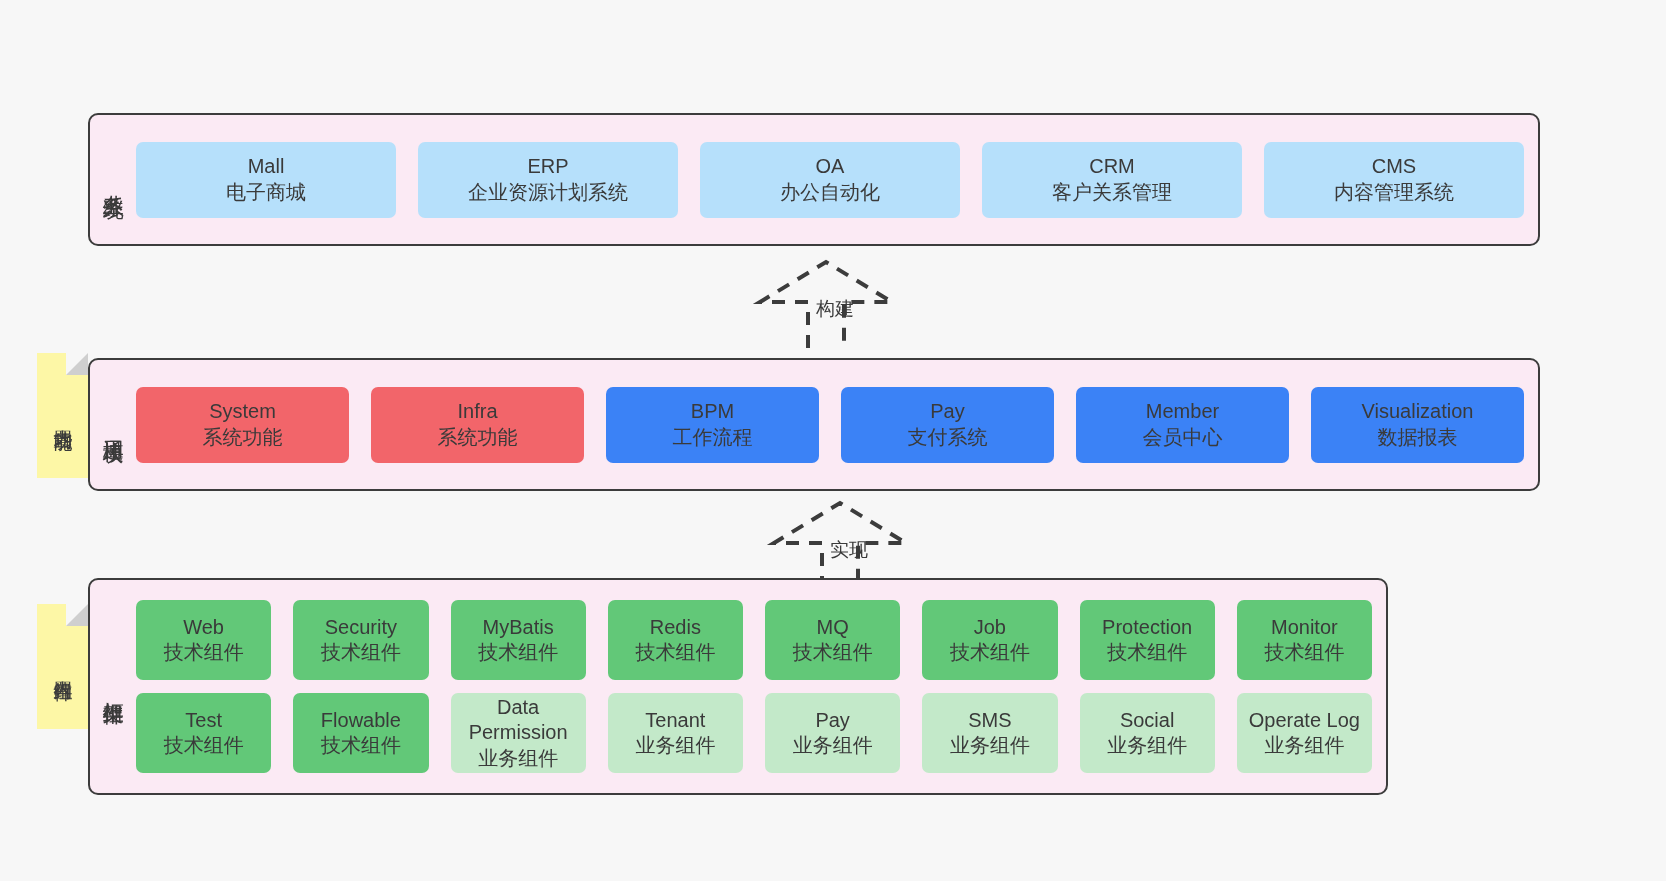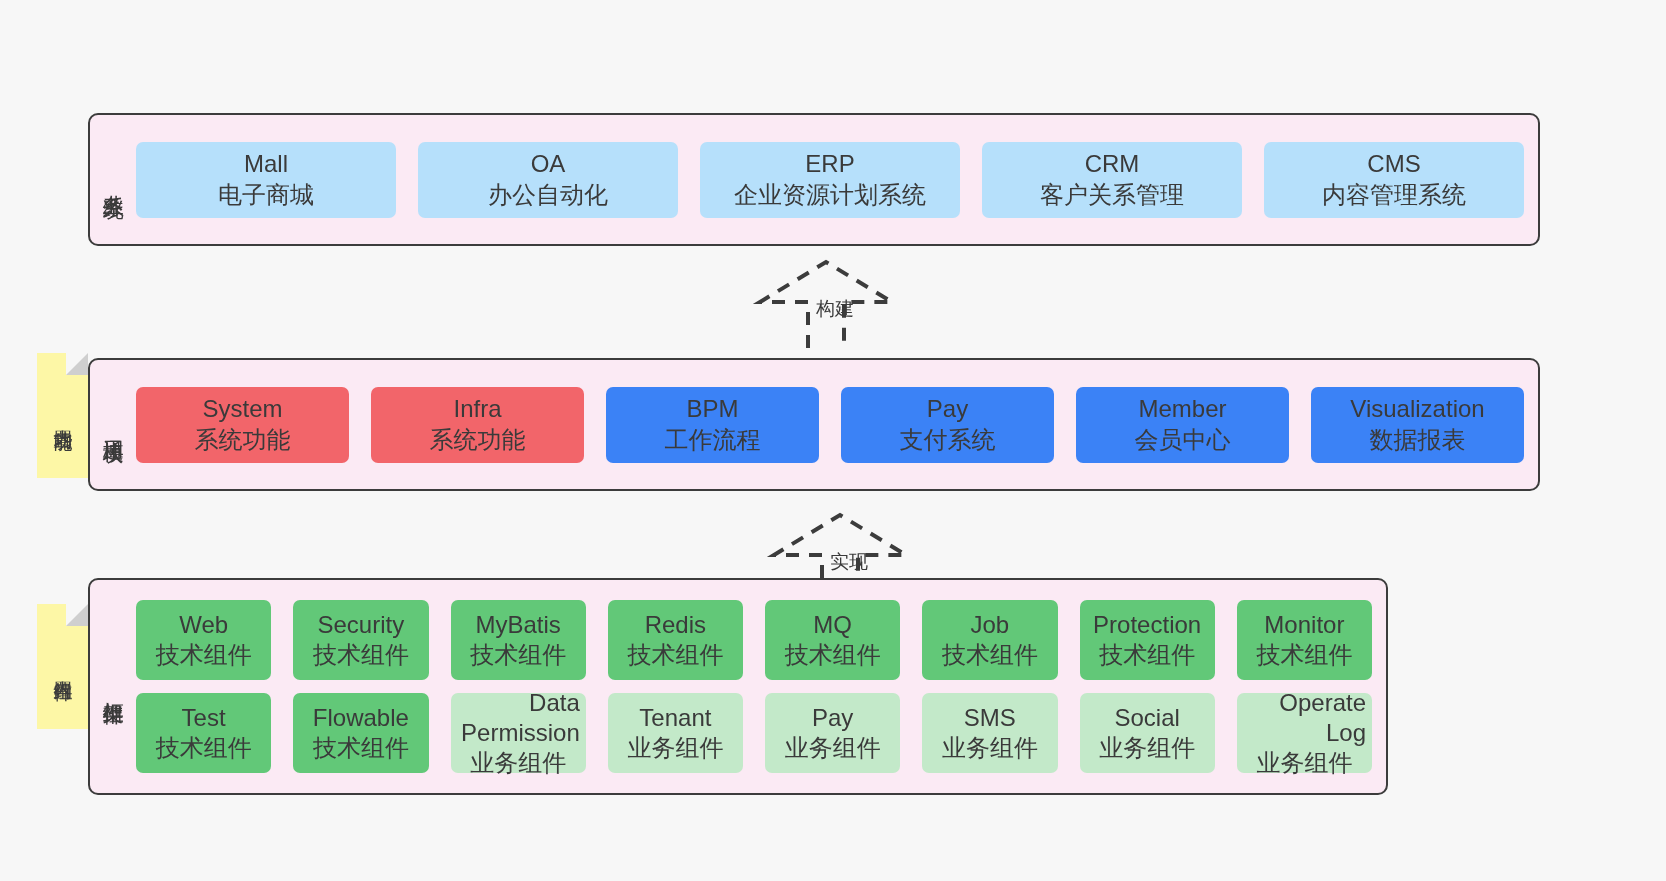--- a/index.html
+++ b/index.html
@@ -65,22 +65,22 @@
     align-items: stretch;
   }
 
   .card {
     flex: 1 1 0;
     border-radius: 7px;
     display: flex;
     flex-direction: column;
     align-items: center;
     justify-content: center;
-    text-align: right;
-    font-size: 24px;
+    text-align: center;
+    font-size: 20px;
     line-height: 1.26;
     color: #3a3a3a;
     box-sizing: border-box;
     padding: 4px 6px;
     min-width: 0;
   }
   .card .t1 { display: block; }
   .card .t2 { display: block; }
 
   
@@ -145,43 +145,43 @@
   .arrow-label {
     position: absolute;
     font-size: 19px;
     color: #3a3a3a;
     background: transparent;
     white-space: nowrap;
     user-select: none;
   }
   #arrow-build   { left: 752px; top: 258px; }
   #arrow-build .arrow-label   { left: 64px; top: 38px; text-align: right; }
-  #arrow-impl    { left: 766px; top: 511px; }
+  #arrow-impl    { left: 766px; top: 499px; }
   #arrow-impl .arrow-label    { left: 64px; top: 38px; }
 </style>
 </head>
 <body>
 
 <div id="canvas">
 
   <div class="layer" id="layer-business">
     <div class="layer-label">业务系统</div>
     <div class="layer-body">
       <div class="card-row">
         <div class="card c-blue">
           <span class="t1">Mall</span>
           <span class="t2">电子商城</span>
         </div>
         <div class="card c-blue">
+          <span class="t1">ERP</span>
+          <span class="t2">企业资源计划系统</span>
+        </div>
+        <div class="card c-blue">
           <span class="t1">OA</span>
           <span class="t2">办公自动化</span>
-        </div>
-        <div class="card c-blue">
-          <span class="t1">ERP</span>
-          <span class="t2">企业资源计划系统</span>
         </div>
         <div class="card c-blue">
           <span class="t1">CRM</span>
           <span class="t2">客户关系管理</span>
         </div>
         <div class="card c-blue">
           <span class="t1">CMS</span>
           <span class="t2">内容管理系统</span>
         </div>
       </div>

